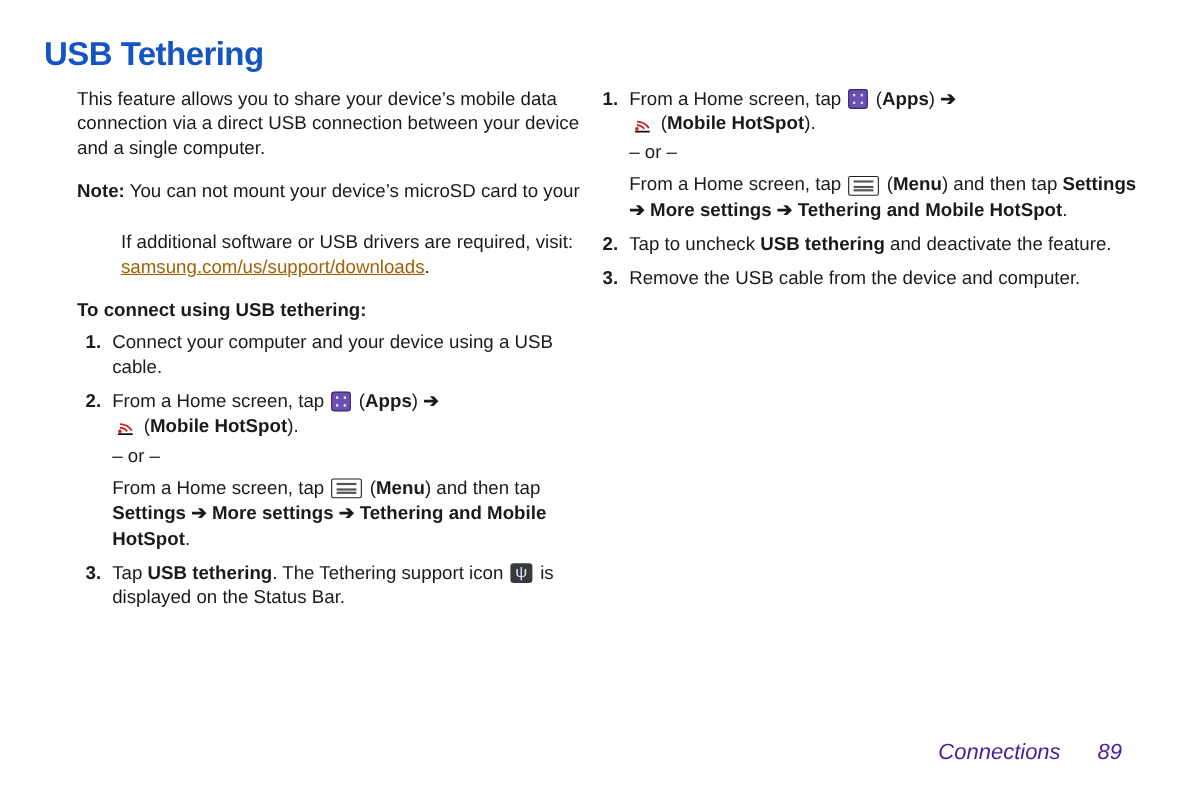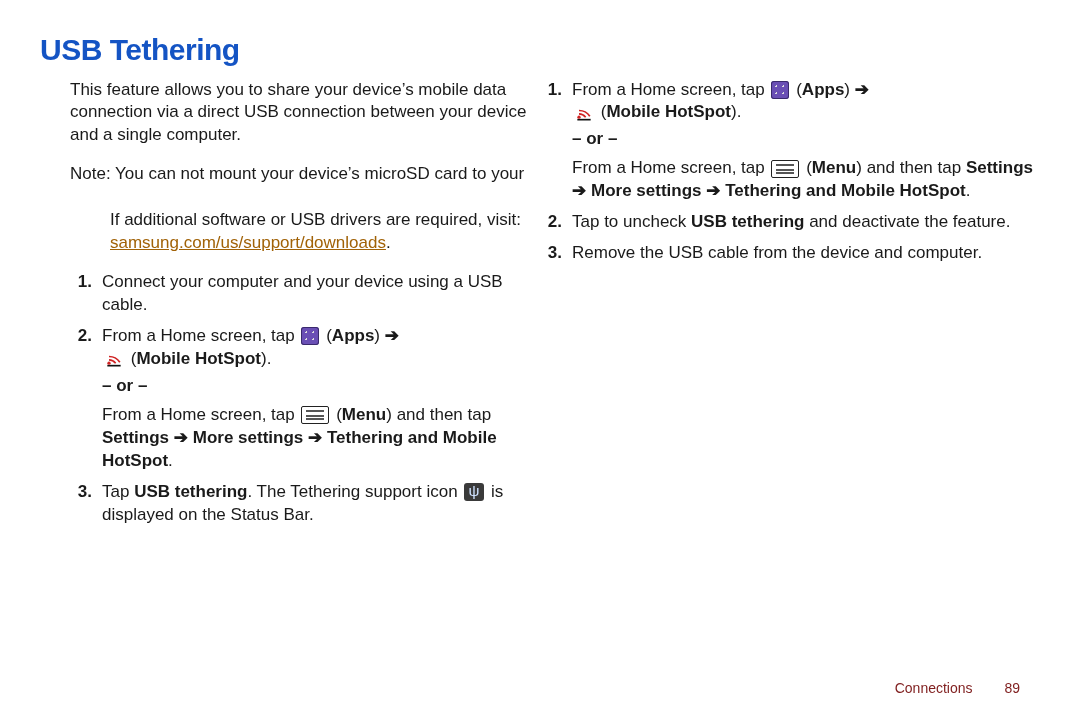--- a/index.html
+++ b/index.html
@@ -36,21 +36,21 @@
   }
   .subhead {
     font-weight: 700;
     margin: 10px 0 6px 30px;
   }
   .note {
     margin: 0 0 16px 0;
     padding-left: 30px;
   }
   .note-label {
-    font-weight: 400;
+    font-weight: 700;
   }
   .note-body {
     display: block;
     padding-left: 40px;
     text-indent: 0;
   }
   ol.steps {
     list-style: none;
     margin: 0 0 14px 0;
     padding-left: 30px;
@@ -64,21 +64,21 @@
     font-weight: 700;
     min-width: 22px;
     text-align: right;
   }
   ol.steps > li > .body {
     flex: 1;
   }
   .bold { font-weight: 700; }
   .link { text-decoration: underline; color: #a16207; }
   .arrow { font-weight: 700; }
-  .or { margin: 4px 0 6px 0; display: block; font-weight: bold; }
+  .or { margin: 4px 0 6px 0; display: block; }
   .icon {
     display: inline-block;
     vertical-align: middle;
     margin: 0 2px;
   }
   .apps-icon {
     width: 18px; height: 18px;
     background: #6a4fb5;
     border-radius: 3px;
     position: relative;
@@ -128,22 +128,23 @@
     position: absolute;
     left: 50%; top: 50%;
     transform: translate(-50%, -55%) scaleX(1.1);
     font-size: 14px;
     font-family: sans-serif;
   }
   .footer {
     position: absolute;
     bottom: 22px;
     right: 60px;
-    font-size: 14px;
-    color: #7f1d1d;
+    font-size: 20px;
+    color: #4c1d95;
+    font-style: italic;
   }
   .footer .pg { margin-left: 28px; }
 </style>
 </head>
 <body>
 
 <h1 class="title">USB Tethering</h1>
 
 <div class="columns">
 
@@ -154,20 +155,21 @@
     <div class="note">
       <span class="note-label">Note:</span>
       <span>You can not mount your device’s microSD card to your</span>
       <span class="note-body">
         <br>
         <span>If additional software or USB drivers are required, visit:</span><br>
         <span class="link">samsung.com/us/support/downloads</span>.
       </span>
     </div>
 
+    <div class="subhead">To connect using USB tethering:</div>
 
     <ol class="steps">
       <li>
         <span class="num">1.</span>
         <span class="body">Connect your computer and your device using a USB cable.</span>
       </li>
 
       <li>
         <span class="num">2.</span>
         <span class="body">

